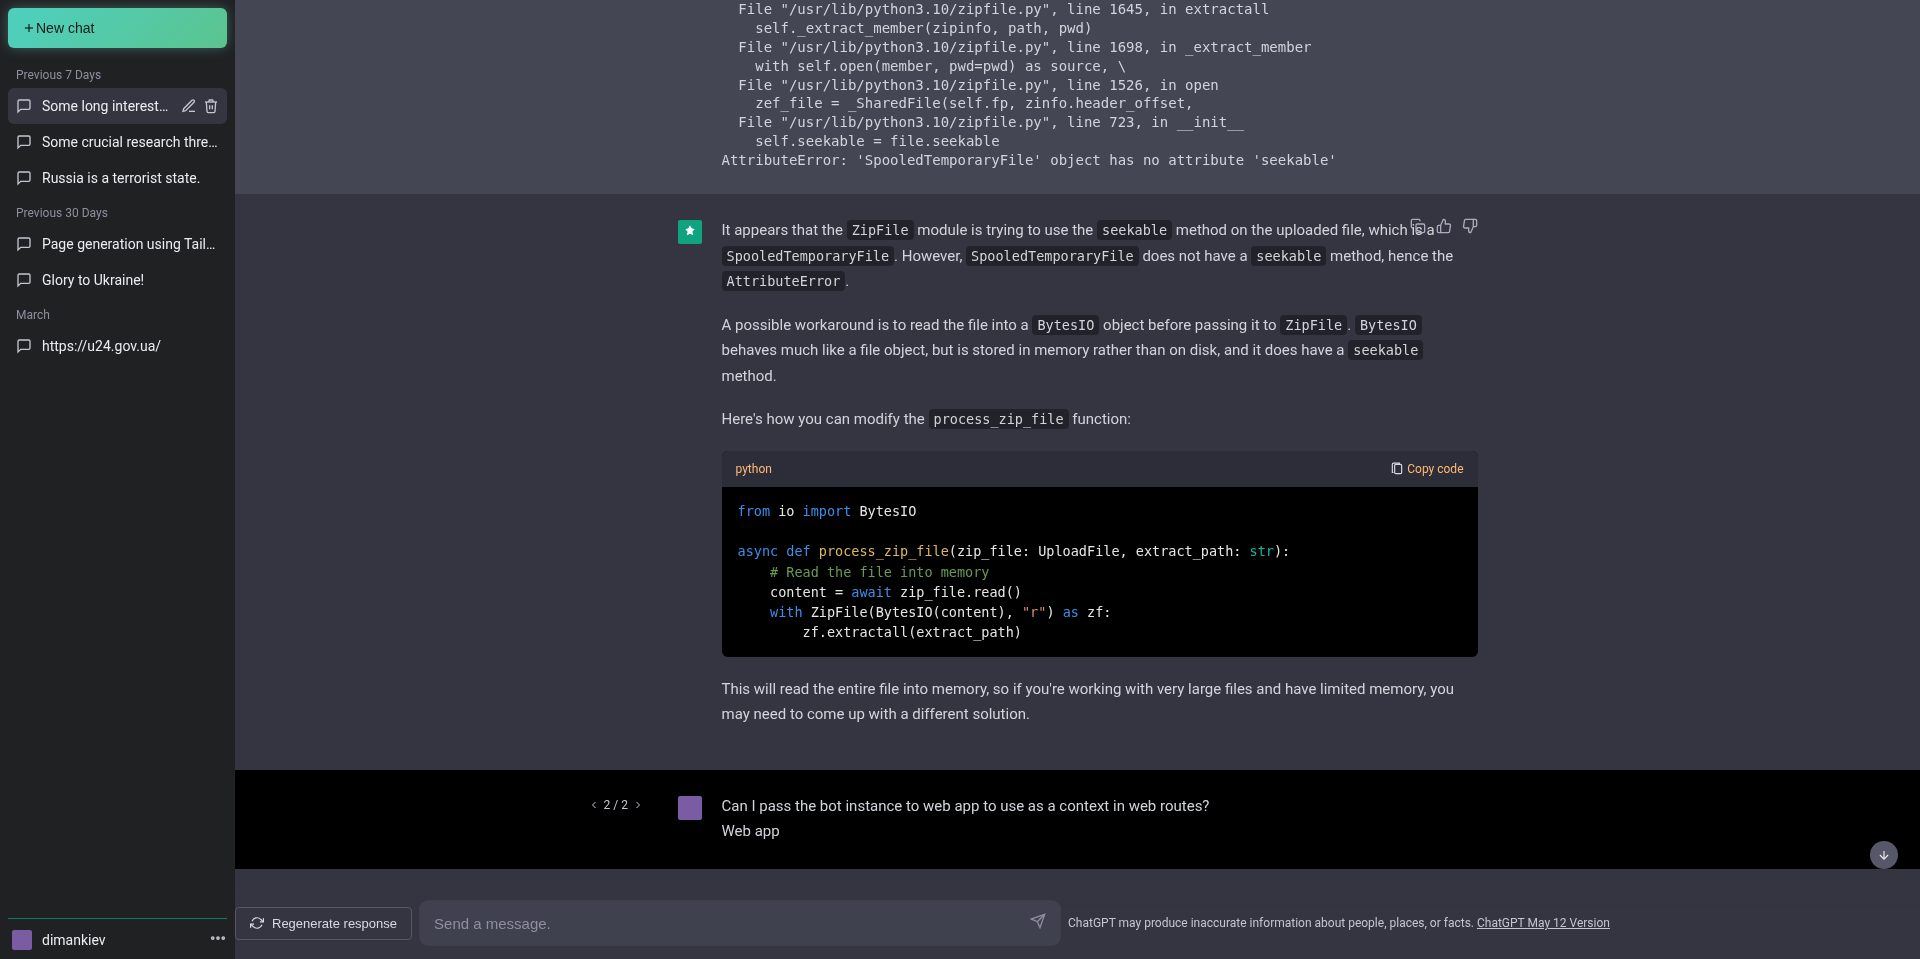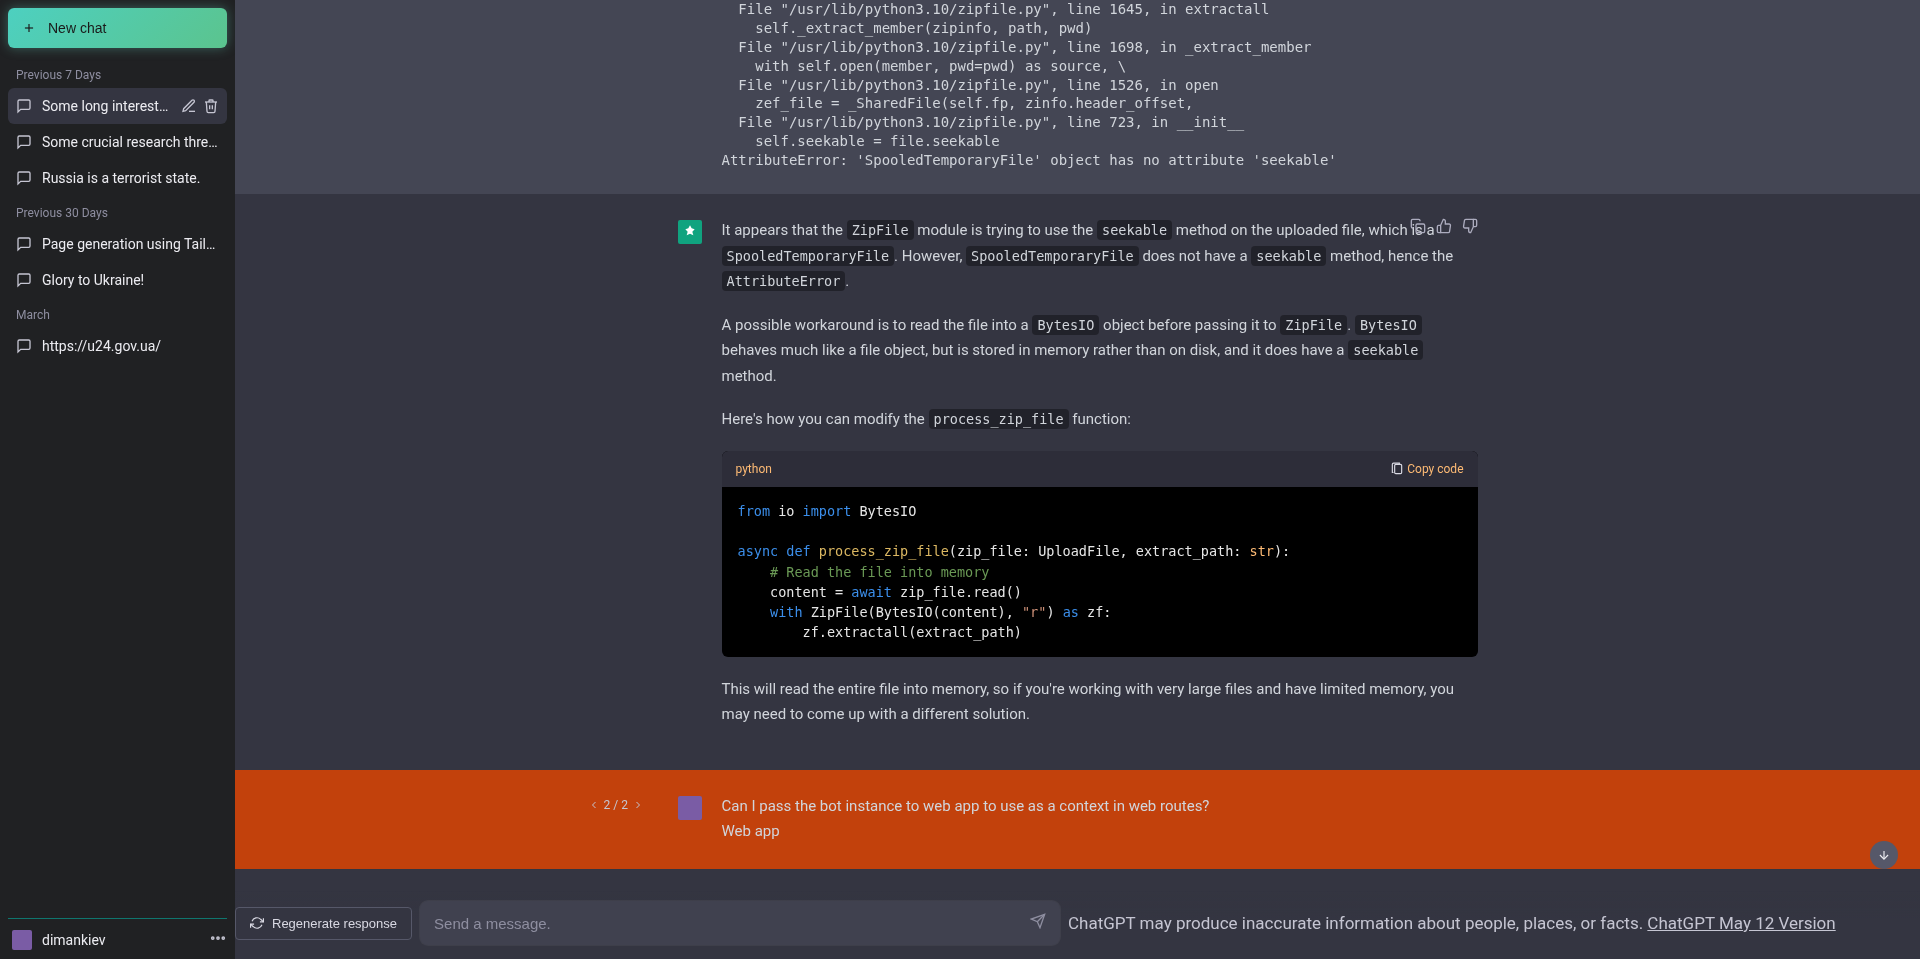--- a/index.html
+++ b/index.html
@@ -1,21 +1,21 @@
 <!DOCTYPE html>
 <html><head>
 <meta charset="utf-8">
 <style>
 * { box-sizing: border-box; margin: 0; padding: 0; }
 html, body { width: 100%; height: 100%; overflow: hidden; font-family: -apple-system, BlinkMacSystemFont, "Segoe UI", Roboto, Helvetica, Arial, sans-serif; }
 body { display: flex; background: #343541; color: #ececf1; }
 
 
 .sidebar { width: 235px; background: #202123; display: flex; flex-direction: column; padding: 8px; }
-.new-chat-btn { background: linear-gradient(135deg, #4dd0c0, #5bc48e); color: #1a1a1a; border: none; border-radius: 6px; padding: 12px 14px; font-size: 14px; display: flex; align-items: center; gap: 12px; cursor: pointer; margin-bottom: 10px; box-shadow: 0 0 12px rgba(100,200,180,0.4); }
+.new-chat-btn { background: linear-gradient(135deg, #4dd0c0, #5bc48e); color: #1a1a1a; border: none; border-radius: 6px; padding: 12px 14px; font-size: 14px; display: flex; align-items: center; gap: 0; cursor: pointer; margin-bottom: 10px; box-shadow: 0 0 12px rgba(100,200,180,0.4); }
 .new-chat-btn svg { width: 14px; height: 14px; }
 .section-title { color: #8e8ea0; font-size: 12px; padding: 10px 8px 6px; }
 .chat-list { flex: 1; overflow-y: auto; }
 .chat-item { display: flex; align-items: center; gap: 10px; padding: 10px 8px; border-radius: 6px; font-size: 14px; color: #ececf1; cursor: pointer; position: relative; }
 .chat-item svg { width: 16px; height: 16px; flex-shrink: 0; stroke: #c5c5d2; }
 .chat-item .label { white-space: nowrap; overflow: hidden; text-overflow: ellipsis; flex: 1; }
 .chat-item.active { background: #343541; }
 .chat-item .actions { display: none; gap: 6px; }
 .chat-item.active .actions { display: flex; }
 .chat-item .actions svg { width: 16px; height: 16px; stroke: #c5c5d2; cursor: pointer; }
@@ -23,54 +23,54 @@
 .sidebar-footer .avatar { width: 20px; height: 20px; background: #7a5ca5; border-radius: 2px; }
 .sidebar-footer .name { font-size: 14px; flex: 1; }
 .sidebar-footer .more svg { width: 18px; height: 18px; stroke: #c5c5d2; }
 
 
 .main { flex: 1; display: flex; flex-direction: column; position: relative; }
 .conversation { flex: 1; overflow-y: auto; padding-bottom: 150px; }
 .msg-block { display: flex; justify-content: center; padding: 0 0 24px; }
 .msg-block.user-top { background: #444654; padding-top: 0; }
 .msg-block.assistant { background: #343541; padding-top: 24px; }
-.msg-block.user-bottom { background: #c2410c; padding-top: 24px; }
+.msg-block.user-bottom { background: #000000; padding-top: 24px; }
 .msg-inner { width: 100%; max-width: 840px; display: flex; gap: 20px; position: relative; padding: 0 20px; }
 .msg-avatar { width: 24px; height: 24px; border-radius: 2px; flex-shrink: 0; margin-top: 2px; }
 .msg-avatar.user { background: #7a5ca5; }
 .msg-avatar.bot { background: #10a37f; display:flex; align-items:center; justify-content:center; }
 .msg-avatar.bot svg { width: 16px; height: 16px; fill: white; }
 .msg-content { flex: 1; font-size: 15px; line-height: 1.7; color: #d1d5db; }
 .msg-content p { margin-bottom: 18px; }
 .msg-content .traceback { font-family: ui-monospace, "SF Mono", Menlo, Consolas, monospace; white-space: pre; line-height: 1.35; font-size: 14px; }
 .msg-content code.inline { background: rgba(0,0,0,0.35); padding: 2px 5px; border-radius: 4px; font-family: ui-monospace, Menlo, Consolas, monospace; font-size: 13.5px; }
 .msg-actions { position: absolute; right: 20px; top: 0; display: flex; gap: 10px; }
 .msg-actions svg { width: 16px; height: 16px; stroke: #acacbe; cursor: pointer; }
 
 
 .code-block { background: #000; border-radius: 6px; overflow: hidden; margin-bottom: 20px; }
 .code-header { background: #343541; display: flex; justify-content: space-between; align-items: center; padding: 8px 14px; font-size: 12px; color: #fdba74; background:#2d2d39; }
 .code-header .copy { display: flex; align-items: center; gap: 3px; cursor: pointer; }
 .code-header .copy svg { width: 14px; height: 14px; stroke: #d9d9e3; }
 .code-body { padding: 14px 16px; font-family: ui-monospace, Menlo, Consolas, monospace; font-size: 13.5px; line-height: 1.5; white-space: pre; color: #e6e6e6; }
 .tok-kw { color: #3b8eea; }
-.tok-kw2 { color: #fdba74; }
+.tok-kw2 { color: #14b8a6; }
 .tok-fn { color: #dcb862; }
 .tok-str { color: #ce9178; }
 .tok-cmt { color: #6a9955; }
 
 
 .input-bar-wrap { position: absolute; bottom: 0; left: 0; right: 0; background: linear-gradient(180deg, rgba(53,55,64,0), #343541 40%); padding: 10px 0 14px; display: flex; flex-direction: row; align-items: center; gap: 8px; }
 .btn-regen { background: #343541; border: 1px solid #565869; color: #d9d9e3; border-radius: 4px; padding: 8px 14px; font-size: 13px; display: flex; align-items: center; gap: 8px; cursor: pointer; }
 .btn-regen svg { width: 14px; height: 14px; stroke: #d9d9e3; }
 .input-row { width: 100%; max-width: 640px; background: #40414f; border-radius: 8px; display: flex; align-items: center; padding: 12px 14px; box-shadow: 0 0 0 1px rgba(255,255,255,0.05); }
 .input-row input { flex: 1; background: transparent; border: none; outline: none; color: #ececf1; font-size: 15px; }
 .input-row input::placeholder { color: #8e8ea0; }
 .input-row .send svg { width: 16px; height: 16px; stroke: #8e8ea0; }
-.footer-note { font-size: 17px; color: #c5c5d2; }
+.footer-note { font-size: 12px; color: #c5c5d2; }
 .footer-note a { color: #c5c5d2; text-decoration: underline; }
 
 
 .pager { position: absolute; left: -70px; top: 4px; font-size: 12px; color: #c5c5d2; display: flex; align-items: center; gap: 4px; }
 .pager svg { width: 12px; height: 12px; stroke: #c5c5d2; }
 
 
 .scroll-bottom { position: absolute; right: 22px; bottom: 90px; width: 28px; height: 28px; border-radius: 50%; background: #565869; display:flex; align-items:center; justify-content:center; cursor:pointer; }
 .scroll-bottom svg { width:14px; height:14px; stroke:#ececf1; }
 

